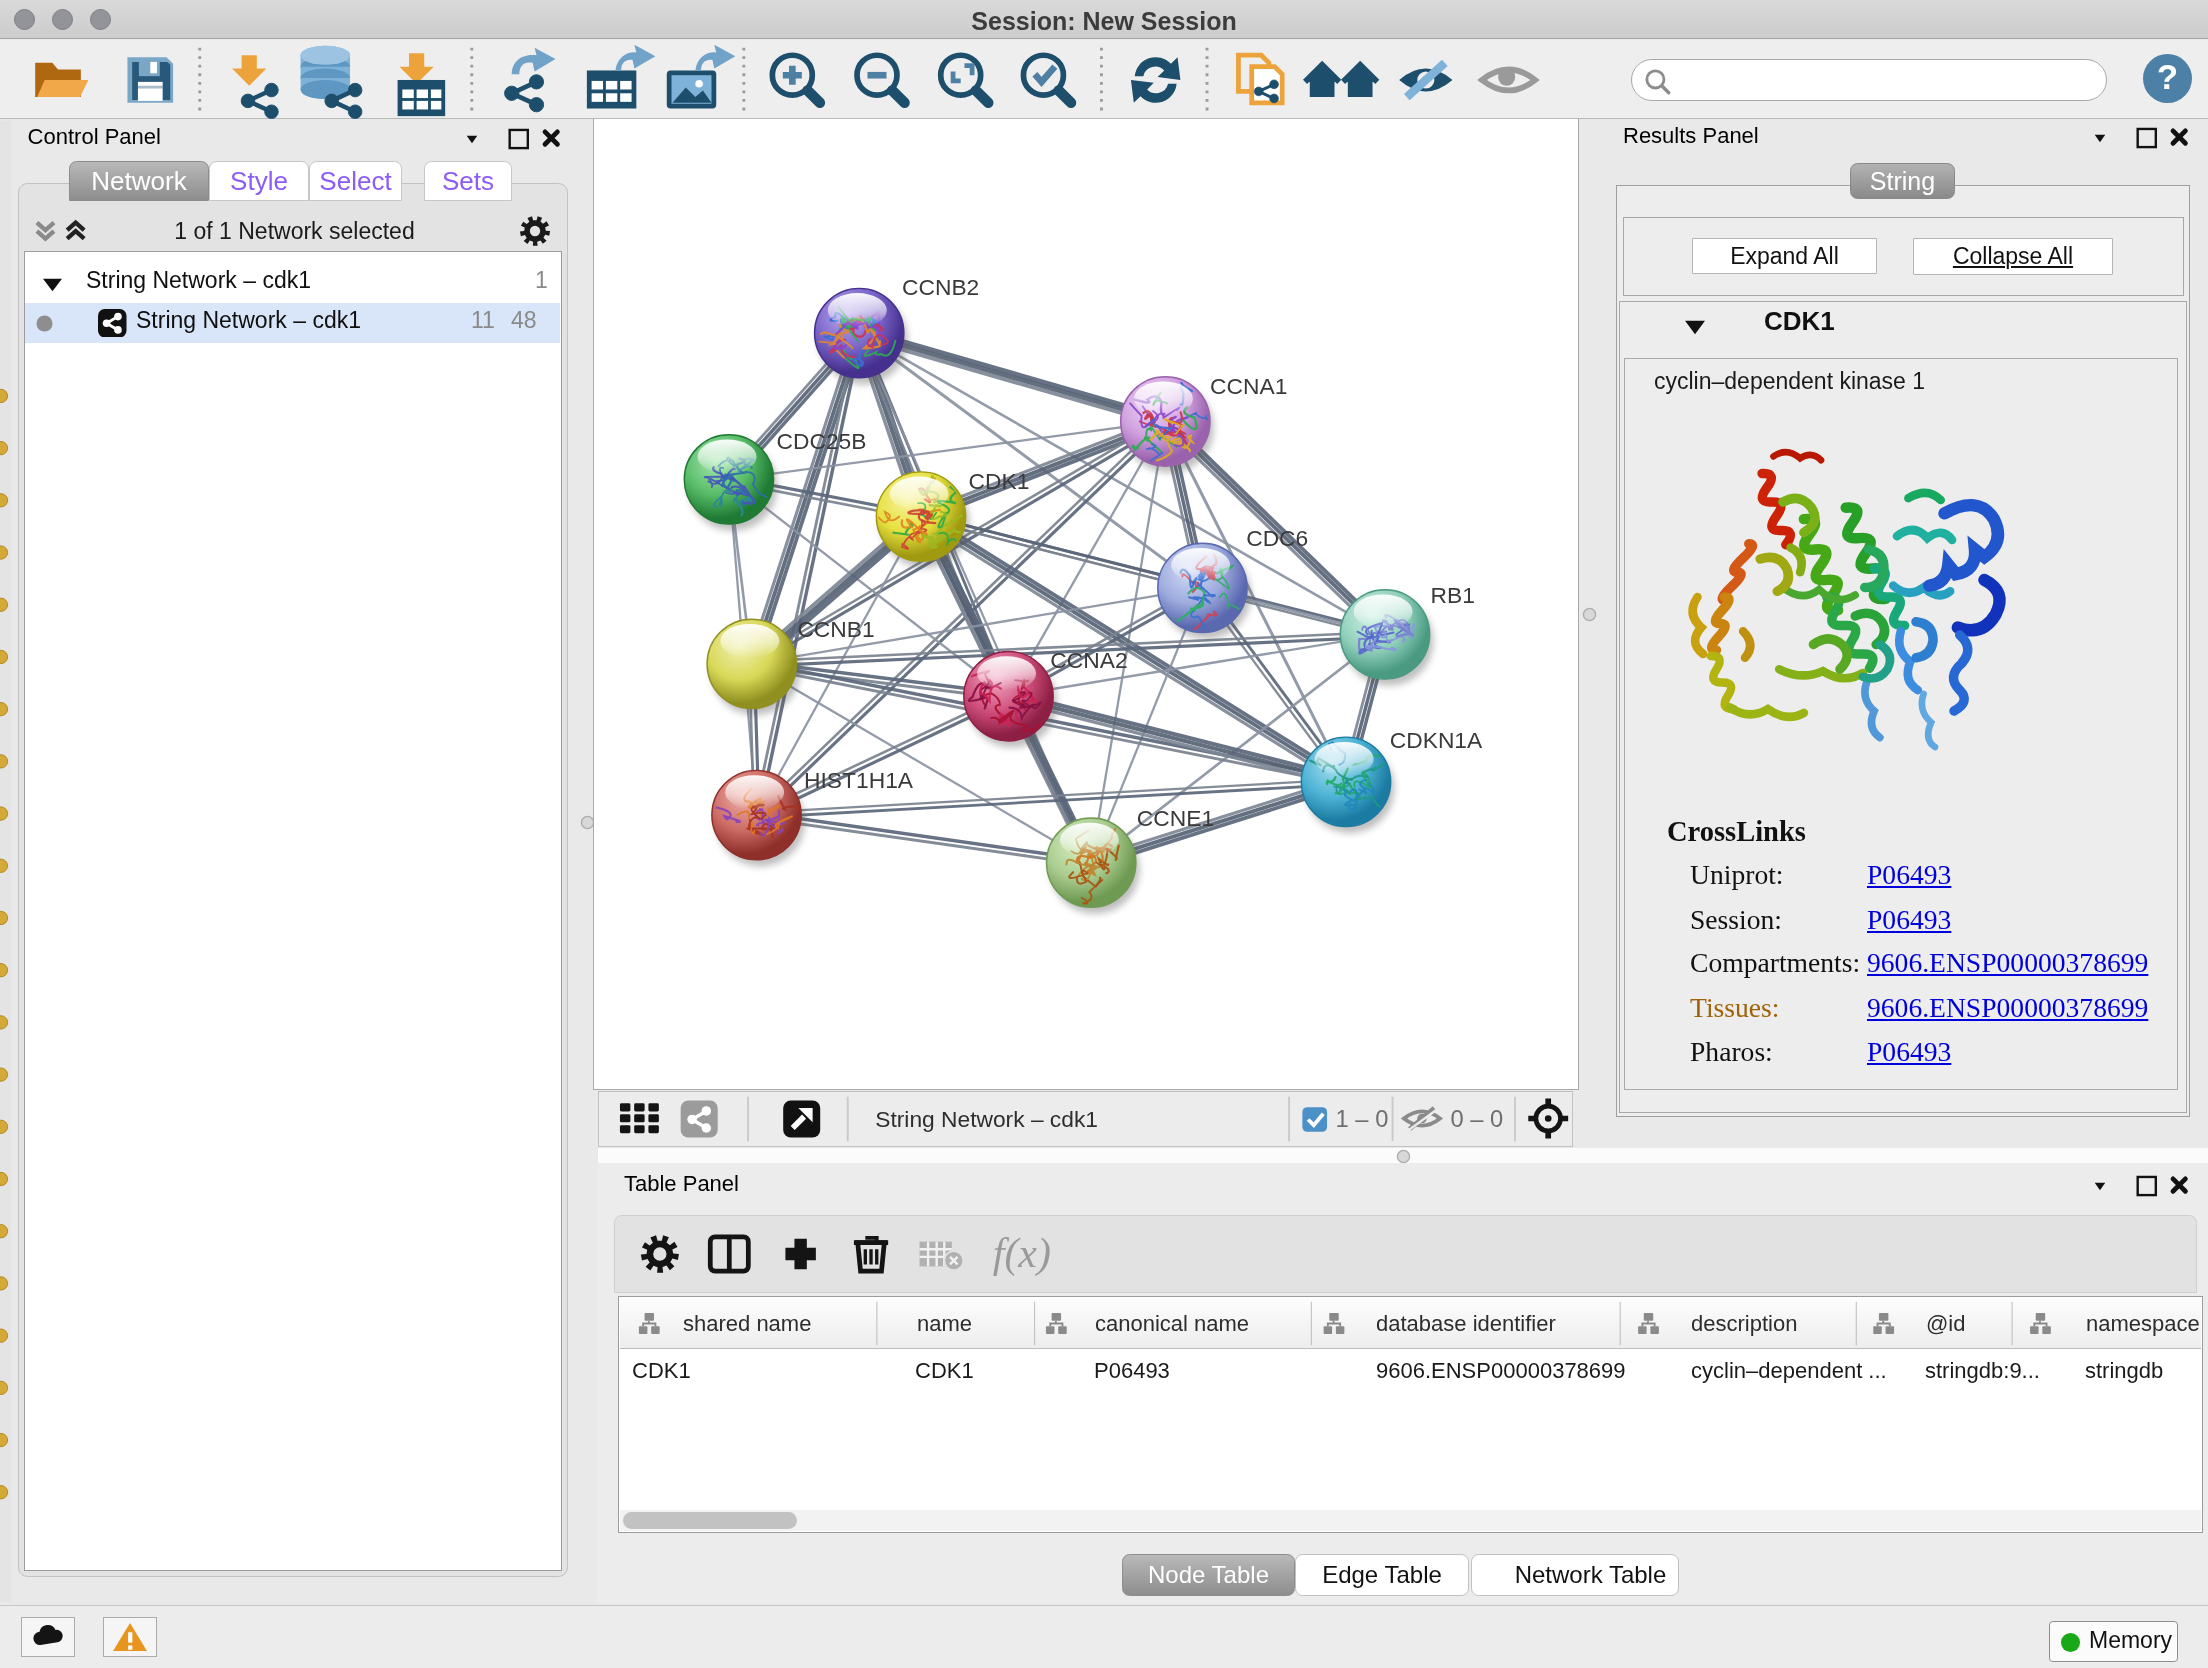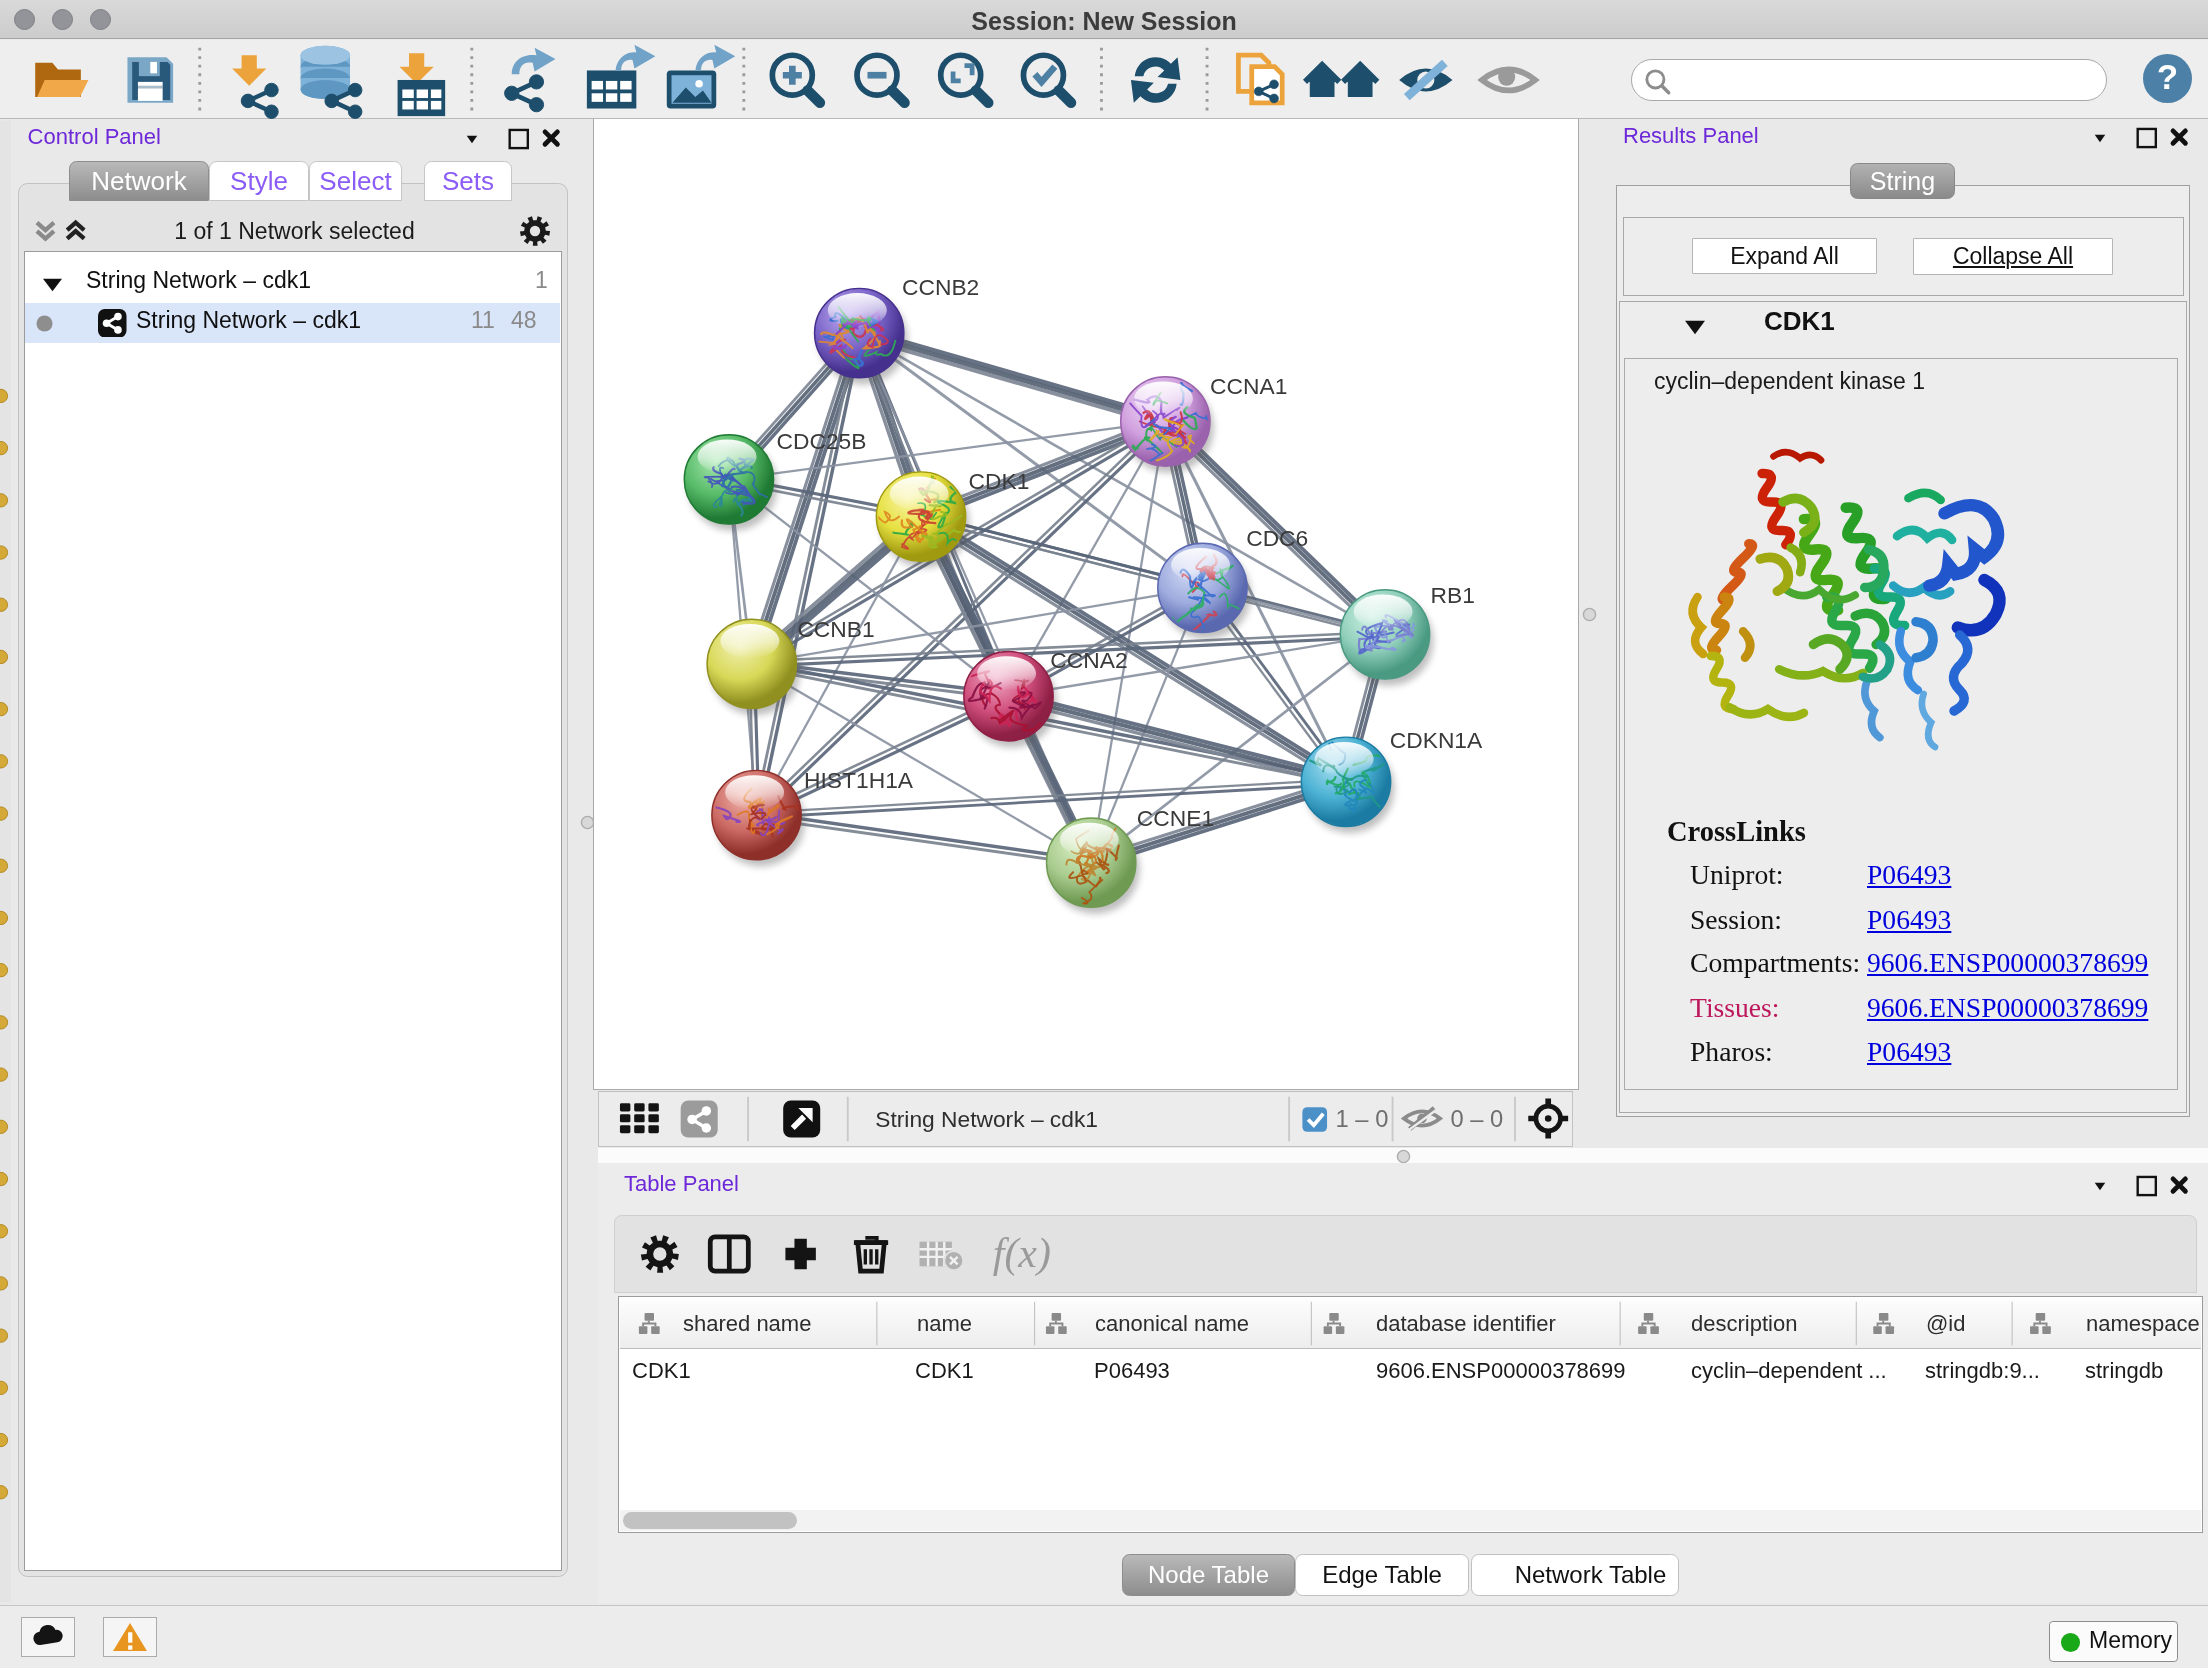--- a/index.html
+++ b/index.html
@@ -6,21 +6,21 @@
   html,body { width:2208px; height:1668px; overflow:hidden; }
   body { font-family:"Liberation Sans", sans-serif; background:#e9e9e9; position:relative; }
   .abs { position:absolute; }
   .titlebar { left:0; top:0; width:2208px; height:39px;
     background:linear-gradient(#d9d9d9,#cccccc); border-bottom:1px solid #a5a5a5; }
   .tl { width:21px; height:21px; border-radius:50%; background:#93939a; border:1px solid #7e7e85; top:8.6px; }
   .title { width:100%; text-align:center; top:6.7px; font-size:25px; font-weight:bold; color:#3c3c3c; }
   .toolbar { left:0; top:40px; width:2208px; height:79px; background:#eeeeee; border-bottom:1px solid #b9b9b9; }
   .searchbox { left:1631px; top:59px; width:476px; height:42px; background:#ffffff;
      border:1.9px solid #a9a9a9; border-radius:21px; }
-  .panelhead { font-size:22px; color:#6d28d9; }
+  .panelhead { font-size:22px; color:#000000; }
   .hicon { position:absolute; }
   
   .cpbox { left:18px; top:183px; width:550px; height:1394px; background:#e3e3e3;
      border:1.9px solid #c2c2c2; border-radius:9.5px; }
   .tab { position:absolute; top:161px; height:40px; border:1px solid #c6c6c6; background:#ffffff;
      color:#8b5cf6; font-size:26px; text-align:center; line-height:38px; border-radius:7.6px 7.6px 0 0; }
   .tabsel { background:linear-gradient(#b9b9b9,#8d8d8d); color:#fff; border-color:#8d8d8d; }
   .cplist { left:24px; top:251px; width:538px; height:1320px; background:#fff; border:1.9px solid #9b9b9b; }
   .netrow1 { left:0px; top:11.4px; width:535px; height:40px; font-size:23px; color:#101010; }
   .netrow2 { left:0px; top:51px; width:535px; height:40px; background:#d9e5f9; font-size:23px; color:#101010; }
@@ -871,21 +871,21 @@
 </g>
 </svg>
 
 <div class="abs serif" style="left:1667px;top:816px;font-size:28.5px;font-weight:bold;color:#111;">CrossLinks</div>
 <div class="abs serif" style="left:1690px;top:859px;font-size:27.6px;color:#111;">Uniprot:</div>
 <div class="abs serif xlink" style="left:1867px;top:859px;font-size:27.6px;">P06493</div>
 <div class="abs serif" style="left:1690px;top:904px;font-size:27.6px;color:#111;">Session:</div>
 <div class="abs serif xlink" style="left:1867px;top:904px;font-size:27.6px;">P06493</div>
 <div class="abs serif" style="left:1690px;top:947px;font-size:27.6px;color:#111;">Compartments:</div>
 <div class="abs serif xlink" style="left:1867px;top:947px;font-size:27.6px;">9606.ENSP00000378699</div>
-<div class="abs serif" style="left:1690px;top:992px;font-size:27.6px;color:#be185d;">Tissues:</div>
+<div class="abs serif" style="left:1690px;top:992px;font-size:27.6px;color:#a16207;">Tissues:</div>
 <div class="abs serif xlink" style="left:1867px;top:992px;font-size:27.6px;">9606.ENSP00000378699</div>
 <div class="abs serif" style="left:1690px;top:1036px;font-size:27.6px;color:#111;">Pharos:</div>
 <div class="abs serif xlink" style="left:1867px;top:1036px;font-size:27.6px;">P06493</div>
 
 <div class="abs tpanel"></div>
 <div class="abs panelhead" style="left:624px;top:1171px;">Table Panel</div>
 <svg class="abs" style="left:2089px;top:1174px" width="105" height="25" viewBox="0 0 110 26">
   <path d="M6,9 l11,0 -5.5,8 z" fill="#111"></path>
   <rect x="51" y="3" width="19" height="19" fill="none" stroke="#111" stroke-width="2.5"></rect>
   <path d="M88,5 l13,13 M101,5 l-13,13" stroke="#111" stroke-width="5" stroke-linecap="round"></path>

